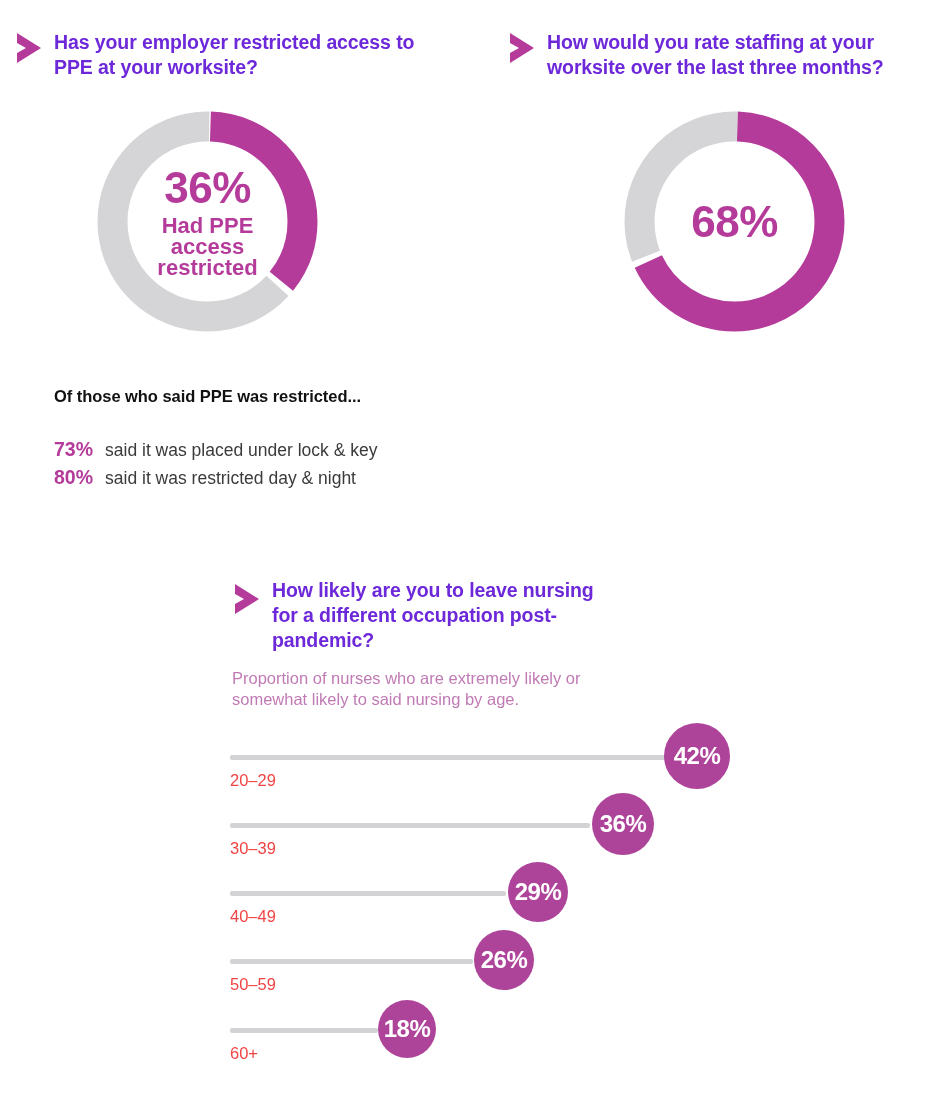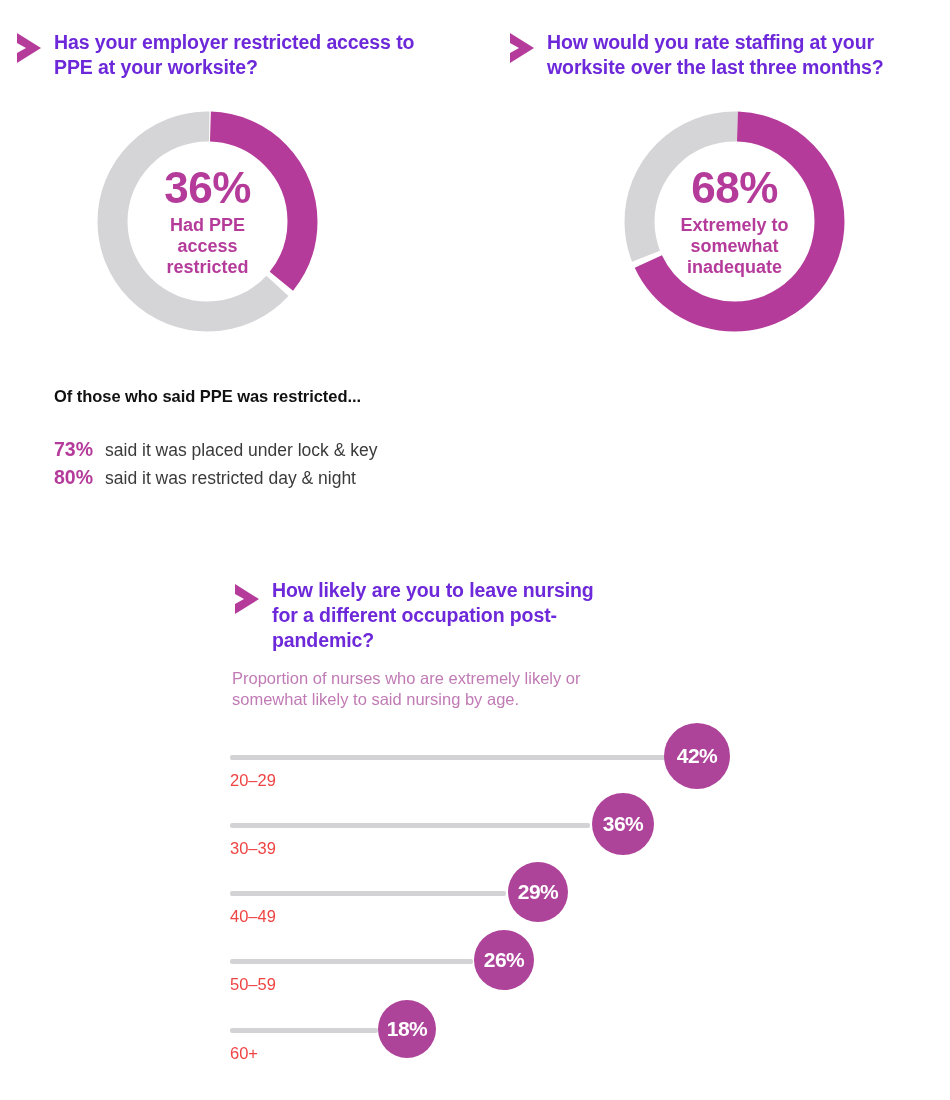--- a/index.html
+++ b/index.html
@@ -58,21 +58,21 @@
   .donut-pct {
     color: #B53B9B;
     font-weight: bold;
     font-size: 44px;
     line-height: 46px;
     letter-spacing: -0.5px;
   }
   .donut-label {
     color: #B53B9B;
     font-weight: bold;
-    font-size: 18px;
+    font-size: 22px;
     line-height: 21px;
     text-align: center;
     margin-top: 4px;
   }
 
   
   .mid-title {
     position: absolute;
     font-weight: bold;
     font-size: 16.5px;
@@ -111,21 +111,21 @@
   }
   .lolli-bubble {
     position: absolute;
     border-radius: 50%;
     background: #AE439A;
     display: flex;
     align-items: center;
     justify-content: center;
     color: #ffffff;
     font-weight: bold;
-    font-size: 21px;
+    font-size: 24px;
     letter-spacing: -0.5px;
   }
   .lolli-cat {
     position: absolute;
     font-size: 16.5px;
     color: #ef4444;
     white-space: nowrap;
   }
 </style>
 </head>
@@ -172,25 +172,20 @@
     <svg width="223" height="223" viewBox="0 0 223 223" aria-hidden="true">
       <g transform="rotate(-90 111.5 111.5)">
 
         <circle cx="111.5" cy="111.5" r="95" fill="none" stroke="#d5d5d8" stroke-width="30" stroke-dasharray="188.5 408.6" stroke-dashoffset="-411.5"></circle>
 
         <circle cx="111.5" cy="111.5" r="95" fill="none" stroke="#B53B9B" stroke-width="30" stroke-dasharray="402.7 194.4" stroke-dashoffset="-3"></circle>
       </g>
     </svg>
     <div class="donut-center">
       <div class="donut-pct">68%</div>
-      <div class="donut-label">
-        <div>Extremely to</div>
-        <div>somewhat</div>
-        <div>inadequate</div>
-      </div>
     </div>
   </div>
 
   <div class="mid-title" style="left:54px; top:387px;">Of those who said PPE was restricted...</div>
 
   <div class="stat-line" style="left:54px; top:438px;">
     <span class="pct">73%</span><span>said it was placed under lock &amp; key</span>
   </div>
 
   <div class="stat-line" style="left:54px; top:466px;">

